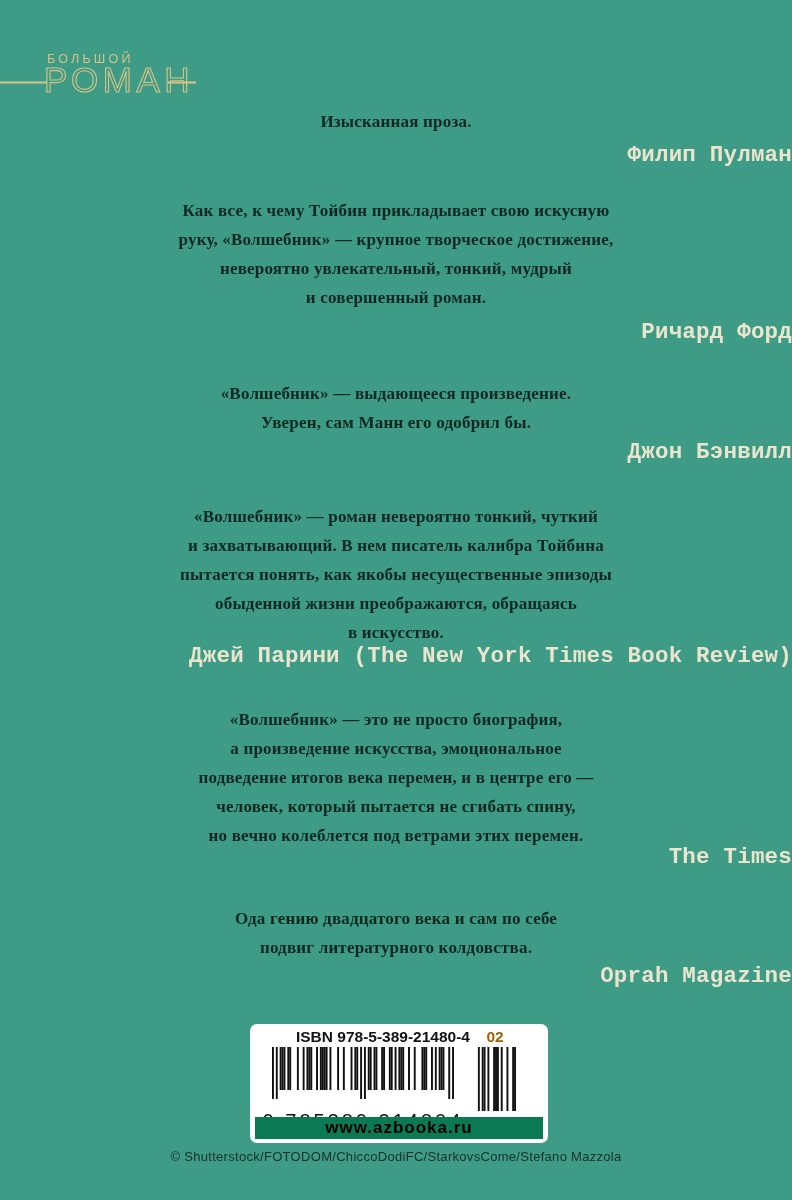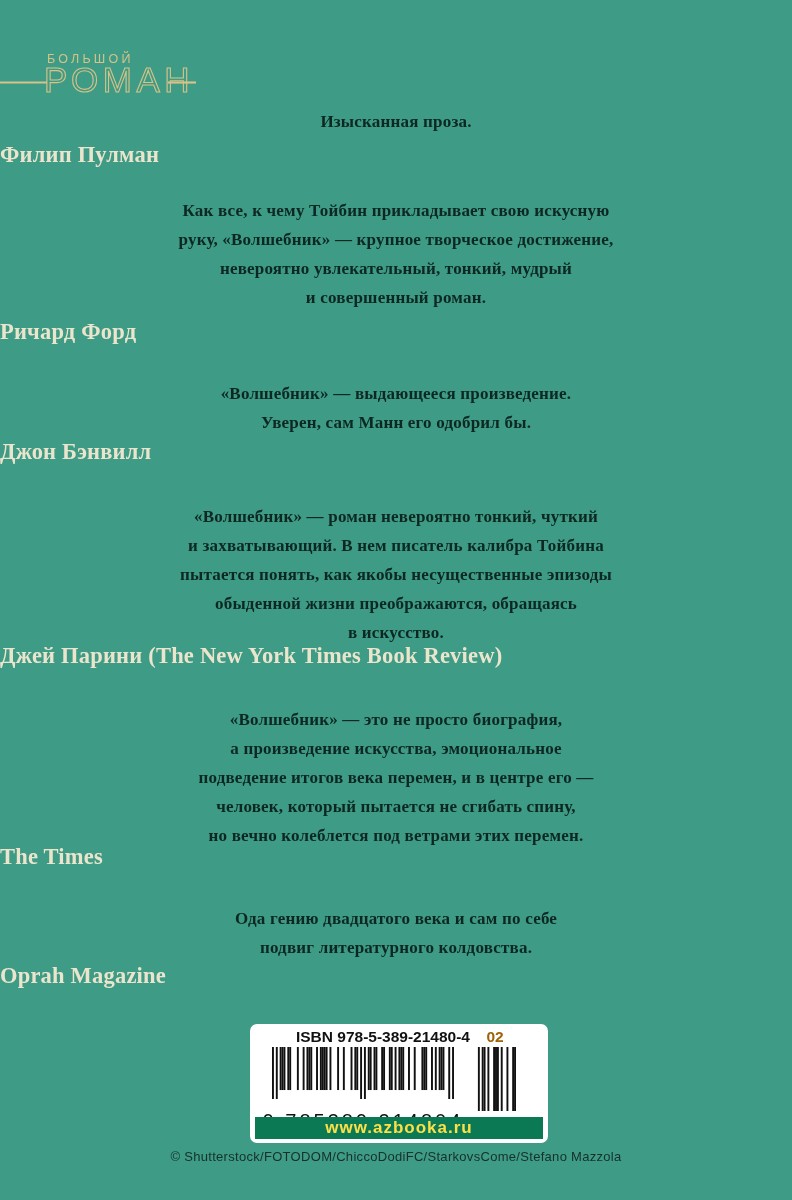--- a/index.html
+++ b/index.html
@@ -20,26 +20,27 @@
   .quote-text {
     text-align: center;
     white-space: pre-line;
     font-weight: 700;
     font-size: 17px;
     line-height: 29px;
     color: #0d2722;
     letter-spacing: 0.2px;
   }
   .attribution {
-    text-align: left;
+    text-align: right;
     font-weight: 700;
     font-size: 22.5px;
     line-height: 28px;
     color: #ece5cd;
     letter-spacing: 0.2px;
+    font-family: Liberation Mono, monospace;
   }
 
   
   .bc-box {
     position: absolute;
     left: 250px; top: 1024px;
     width: 298px; height: 119px;
     background: #ffffff;
     border-radius: 7px;
     font-family: "Liberation Sans", sans-serif;
@@ -56,21 +57,21 @@
   .bc-main-svg { position: absolute; left: 22px; top: 23px; width: 182px; height: 52px; }
   .bc-addon-svg { position: absolute; left: 226px; top: 23px; width: 40px; height: 64px; }
   .bc-digits {
     position: absolute; left: 6px; top: 70px; width: 214px;
     text-align: center; font-size: 20px; font-weight: 400; color: #111;
     letter-spacing: 3px; white-space: nowrap; margin-top: 16px;
   }
   .bc-site {
     position: absolute; left: 5px; right: 5px; bottom: 4px; height: 22px;
     background: #0b7a54;
-    color: #fde047; font-weight: 700; font-size: 17px; letter-spacing: 1px;
+    color: #000000; font-weight: 700; font-size: 17px; letter-spacing: 1px;
     display: flex; align-items: center; justify-content: center;
   }
 
   .credits {
     position: absolute; left: 0; top: 1149px; width: 792px;
     text-align: center;
     font-family: "Liberation Sans", sans-serif;
     font-size: 13px; color: #17302b; letter-spacing: 0.3px;
   }
 </style>

